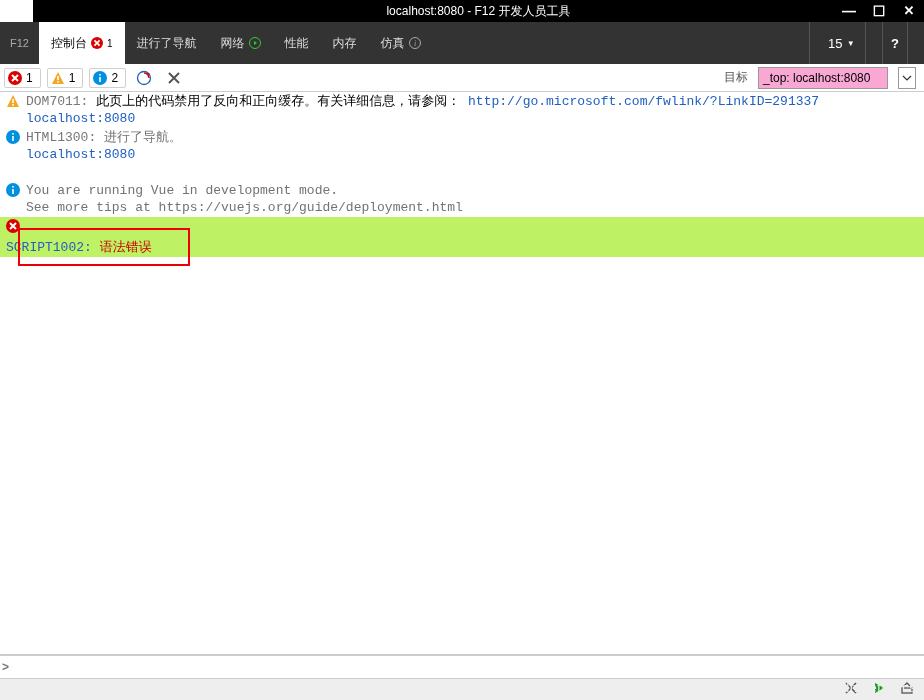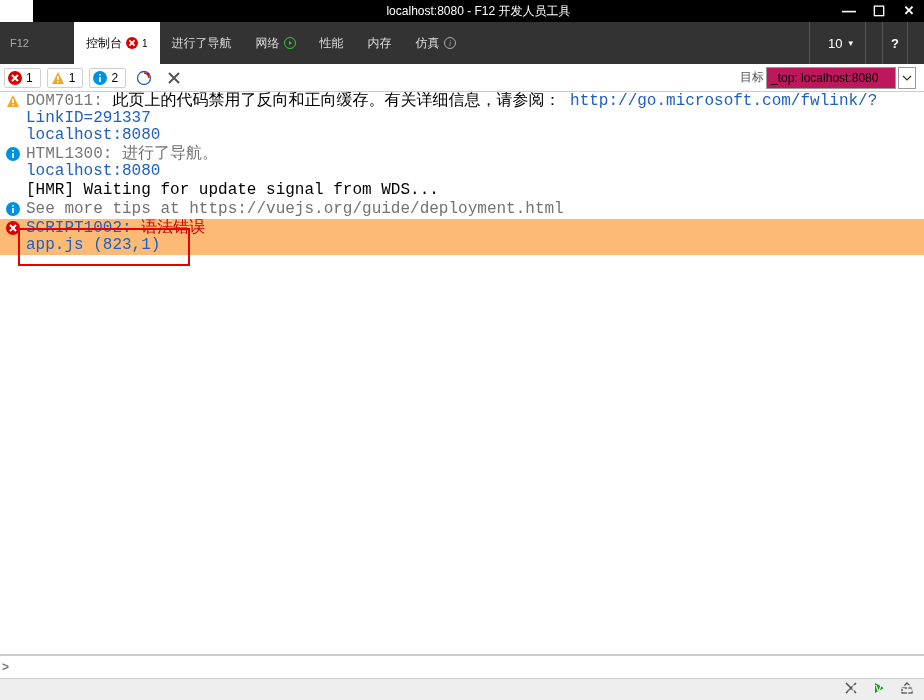--- a/index.html
+++ b/index.html
@@ -5,51 +5,51 @@
 * { box-sizing: border-box; margin: 0; padding: 0; }
 body { font-family: "Segoe UI", "Microsoft YaHei", sans-serif; font-size: 12px; background: #fff; width: 924px; height: 700px; overflow: hidden; position: relative; }
 .titlebar { background: #000; color: #fff; height: 22px; display: flex; align-items: center; justify-content: center; position: relative; font-size: 12px; margin-left: 33px; }
 .titlebar-title { text-align: center; }
 .win-controls { position: absolute; right: 0; top: 0; display: flex; height: 100%; }
 .win-controls span { width: 30px; text-align: center; line-height: 22px; font-size: 14px; font-weight: bold; cursor: default; }
 .win-controls .x { font-size: 13px; }
 .tabbar { background: #333; height: 42px; display: flex; align-items: stretch; color: #fff; position: relative; }
 .f12label { color: #aaa; font-size: 11px; padding: 0 10px; display: flex; align-items: center; }
 .tab { padding: 0 12px; display: flex; align-items: center; gap: 4px; font-size: 12px; cursor: default; color: #ddd; }
-.tab.active { background: #fff; color: #000; margin-left: 35px; }
+.tab.active { background: #fff; color: #000; }
 .tab-badge { font-size: 10px; }
 .tab svg { width: 12px; height: 12px; }
 .right-tools { margin-left: auto; display: flex; align-items: center; height: 100%; }
 .right-tools .tool { border-left: 1px solid #555; height: 100%; display: flex; align-items: center; padding: 0 8px; color: #fff; font-size: 13px; }
 .right-tools .tool.num { gap: 6px; padding: 0 12px; }
 .filterbar { height: 28px; border-bottom: 1px solid #ccc; display: flex; align-items: center; padding: 0 4px; gap: 6px; background: #fff; }
 .pill { border: 1px solid #d0d0d0; border-radius: 2px; padding: 2px 7px 2px 3px; display: flex; align-items: center; gap: 4px; font-size: 12px; background: #fff; }
 .pill svg { width: 14px; height: 14px; }
 .iconbtn { width: 24px; height: 24px; display: flex; align-items: center; justify-content: center; }
 .iconbtn svg { width: 16px; height: 16px; }
-.target-area { margin-left: auto; display: flex; align-items: center; gap: 2px; padding-right: 4px; }
+.target-area { margin-left: auto; display: flex; align-items: center; gap: 10px; padding-right: 4px; }
 .target-area .lbl { color: #555; font-size: 12px; }
-.target-area .sel { border: 1px solid #999; background: #be185d; height: 22px; display: flex; align-items: center; padding: 0 4px; font-size: 12px; width: 130px; justify-content: space-between; }
-.console { font-family: Consolas, "Courier New", monospace; font-size: 16px; overflow-y: auto; height: 597px; }
+.target-area .sel { border: 1px solid #999; background: #f9a8d4; height: 22px; display: flex; align-items: center; padding: 0 4px; font-size: 12px; width: 130px; justify-content: space-between; }
+.console { font-family: Consolas, "Courier New", monospace; font-size: 13px; overflow-y: auto; height: 597px; }
 .msg { display: flex; align-items: flex-start; padding: 1px 0 1px 6px; gap: 6px; line-height: 17px; }
 .msg + .msg { }
 .msg .icon { width: 14px; height: 14px; flex-shrink: 0; margin-top: 1px; }
 .msg .body { flex: 1; }
 .code-label { color: #777; }
 .link-blue { color: #2060c0; }
 .green-text { color: #737373; }
 .red-text { color: #c00; }
-.err-highlight { background: #fdba74; position: relative; }
+.err-highlight { background: #bef264; position: relative; flex-direction: column; }
 .err-border { border: 2px solid #e00; position: absolute; left: 18px; top: 228px; width: 172px; height: 38px; pointer-events: none; }
 .inputbar { position: absolute; bottom: 22px; left: 0; right: 0; height: 24px; border-top: 2px solid #ccc; display: flex; align-items: center; padding: 0 2px; background: #fff; }
 .inputbar .caret { color: #777; font-weight: bold; }
 .inputbar input { flex: 1; border: none; outline: none; font-family: Consolas, monospace; font-size: 12px; margin-left: 4px; }
 .bottombar { position: absolute; bottom: 0; left: 0; right: 0; height: 22px; background: #eee; border-top: 1px solid #ccc; display: flex; align-items: center; justify-content: flex-end; gap: 14px; padding-right: 10px; }
 .bottombar svg { width: 14px; height: 14px; }
-.watermark { position: absolute; bottom: 5px; right: 10px; color: #eee; font-size: 13px; font-family: sans-serif; letter-spacing: 0.5px; pointer-events: none; }
+.watermark { position: absolute; bottom: 5px; right: 0; color: #eee; font-size: 13px; font-family: sans-serif; letter-spacing: 0.5px; pointer-events: none; }
 </style>
 </head>
 <body>
 
 <div class="titlebar">
   <span class="titlebar-title">localhost:8080 - F12 开发人员工具</span>
   <div class="win-controls">
     <span>—</span>
     <span>☐</span>
     <span class="x">✕</span>
@@ -88,21 +88,21 @@
         <circle cx="6" cy="6" r="5.5" fill="none" stroke="#aaa" stroke-width="1"></circle>
         <text x="6" y="9" text-anchor="middle" fill="#aaa" font-size="8" font-family="serif" font-style="italic">i</text>
       </svg>
   </div>
   <div class="right-tools">
     <div class="tool num">
       <svg viewBox="0 0 16 12">
           <rect x="0" y="1" width="12" height="8" fill="none" stroke="#fff" stroke-width="1.2"></rect>
           <rect x="10" y="4" width="5" height="7" fill="none" stroke="#fff" stroke-width="1.2"></rect>
         </svg>
-      <span style="color:#fff">10</span>
+      <span style="color:#fff">15</span>
       <span style="color:#fff;font-size:9px">▾</span>
     </div>
     <div class="tool">
       <svg viewBox="0 0 14 14">
           <rect x="1" y="1" width="12" height="12" fill="none" stroke="#fff"></rect>
           <path d="M5 4 L9 7 L5 10 Z" fill="#fff"></path>
         </svg>
     </div>
     <div class="tool">
         <span style="font-weight:bold">?</span>
@@ -186,42 +186,41 @@
         <rect x="6.2" y="3" width="1.6" height="1.6" fill="#fff"></rect>
       </svg>
     <div class="body">
       <span class="code-label"><span>HTML1300</span>: </span><span class="green-text">进行了导航。</span>
       <div class="link-blue">localhost:8080</div>
     </div>
   </div>
 
   <div class="msg">
     <span class="icon"></span>
-    <div class="body"><span>[HMR] Waiting for update signal from WDS...</span></div>
   </div>
 
   <div class="msg">
     <svg class="icon" viewBox="0 0 14 14">
         <circle cx="7" cy="7" r="7" fill="#0090e0"></circle>
         <rect x="6.2" y="6" width="1.6" height="5" fill="#fff"></rect>
         <rect x="6.2" y="3" width="1.6" height="1.6" fill="#fff"></rect>
       </svg>
     <div class="body green-text">
+      <div>You are running Vue in development mode.</div>
       <div>See more tips at https://vuejs.org/guide/deployment.html</div>
     </div>
   </div>
 
   <div class="msg err-highlight">
     <svg class="icon" viewBox="0 0 14 14">
         <circle cx="7" cy="7" r="7" fill="#d00"></circle>
         <path d="M4 4 L10 10 M10 4 L4 10" stroke="#fff" stroke-width="2"></path>
       </svg>
     <div class="body">
       <span class="link-blue"><span>SCRIPT1002</span>: </span><span class="red-text">语法错误</span>
-      <div class="link-blue">app.js (823,1)</div>
     </div>
   </div>
 
 </div>
 
 <div class="err-border"></div>
 
 <div class="inputbar">
   <span class="caret">&gt;</span>
   <input type="text" style="">

